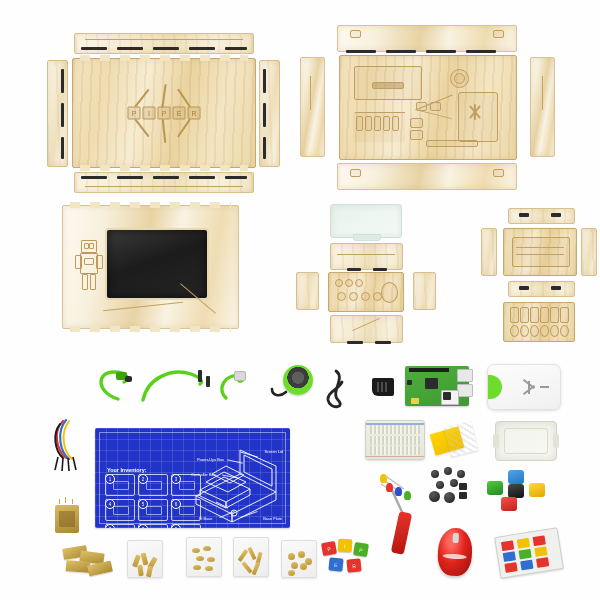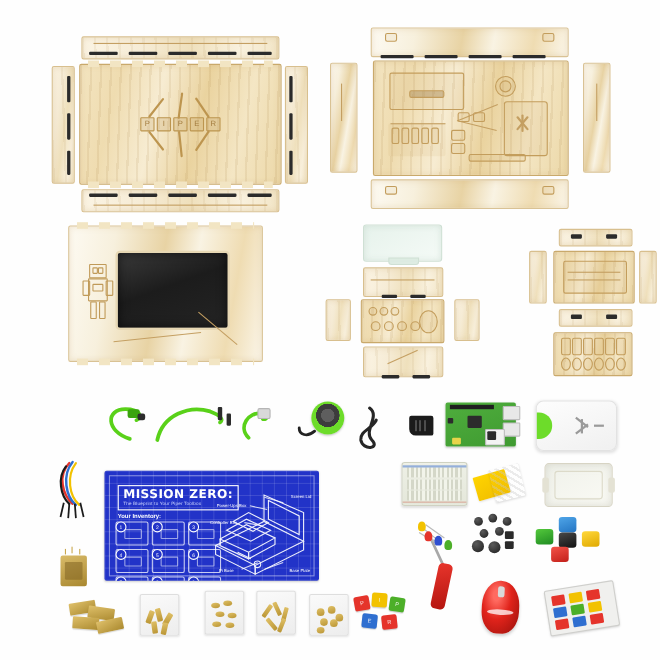--- a/index.html
+++ b/index.html
@@ -523,24 +523,20 @@
     <div class="kcap" style="left:338px;top:539px;width:14px;height:13px;background:#f2c200;transform:rotate(4deg);">I</div>
     <div class="kcap" style="left:354px;top:543px;width:14px;height:13px;background:#4caf28;transform:rotate(9deg);">P</div>
     <div class="kcap" style="left:329px;top:558px;width:14px;height:13px;background:#2f6fd0;transform:rotate(6deg);">E</div>
     <div class="kcap" style="left:347px;top:559px;width:14px;height:13px;background:#e5342b;transform:rotate(-6deg);">R</div>
   </div>
 
   <div class="blueprint" style="left:95px;top:428px;width:195px;height:100px;">
     <div class="bp-grid"></div>
     <div class="bp-frame"></div>
 
-    <div class="bp-title">
-      <div class="t1">MISSION ZERO:</div>
-      <div class="t2">The Blueprint to Your Piper Toolbox</div>
-    </div>
 
     <div class="bp-inv">Your Inventory:</div>
 
     <div class="bp-cells">
       <div class="bp-cell">
           <div class="num">1</div>
           <div class="gl"></div>
         </div>
       <div class="bp-cell">
           <div class="num">2</div>

